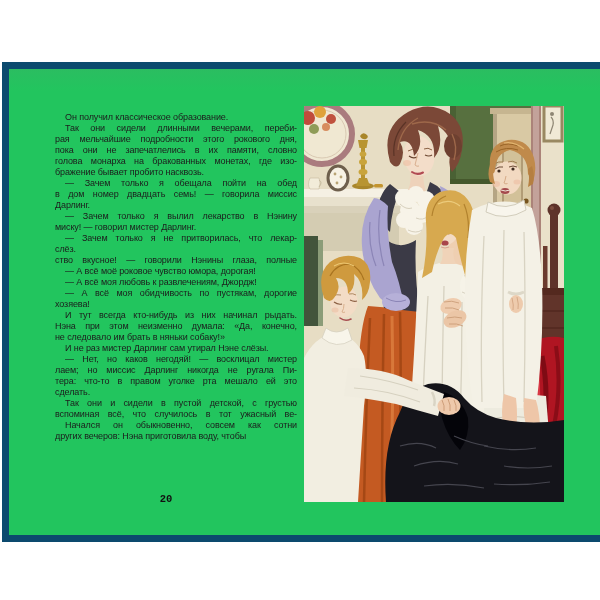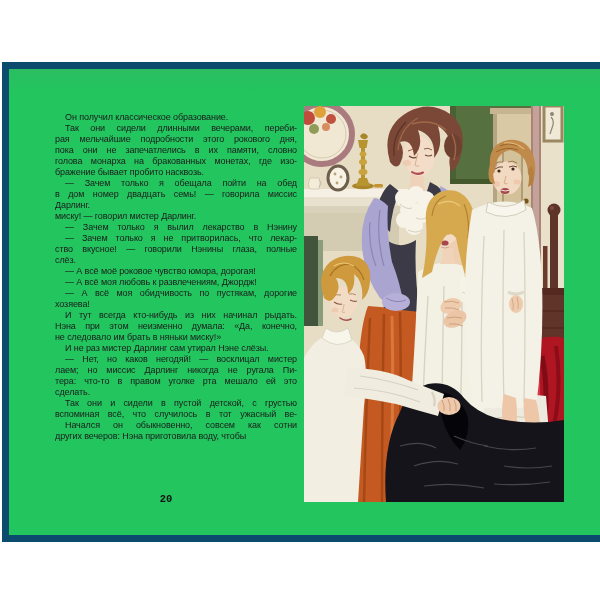--- a/index.html
+++ b/index.html
@@ -42,32 +42,32 @@
     <div class="text-block" id="text-block">
         <div class="line para-start para-end">Он получил классическое образование.</div>
         <div class="line para-start">Так они сидели длинными вечерами, переби-</div>
         <div class="line">рая мельчайшие подробности этого рокового дня,</div>
         <div class="line">пока они не запечатлелись в их памяти, словно</div>
         <div class="line">голова монарха на бракованных монетах, где изо-</div>
         <div class="line para-end">бражение бывает пробито насквозь.</div>
         <div class="line para-start">— Зачем только я обещала пойти на обед</div>
         <div class="line">в дом номер двадцать семь! — говорила миссис</div>
         <div class="line para-end">Дарлинг.</div>
+        <div class="line para-start">— Зачем только я вылил лекарство в Нэнину</div>
         <div class="line para-end">миску! — говорил мистер Дарлинг.</div>
-        <div class="line para-start">— Зачем только я вылил лекарство в Нэнину</div>
         <div class="line para-start">— Зачем только я не притворилась, что лекар-</div>
+        <div class="line para-end">слёз.</div>
         <div class="line">ство вкусное! — говорили Нэнины глаза, полные</div>
-        <div class="line para-end">слёз.</div>
         <div class="line para-start para-end">— А всё моё роковое чувство юмора, дорогая!</div>
         <div class="line para-start para-end">— А всё моя любовь к развлечениям, Джордж!</div>
         <div class="line para-start">— А всё моя обидчивость по пустякам, дорогие</div>
         <div class="line para-end">хозяева!</div>
         <div class="line para-start">И тут всегда кто-нибудь из них начинал рыдать.</div>
         <div class="line">Нэна при этом неизменно думала: «Да, конечно,</div>
-        <div class="line para-end">не следовало им брать в няньки миску!»</div>
+        <div class="line para-end">не следовало им брать в няньки собаку!»</div>
         <div class="line para-start para-end">И не раз мистер Дарлинг сам утирал Нэне слёзы.</div>
         <div class="line para-start">— Нет, но каков негодяй! — восклицал мистер</div>
         <div class="line">лаем; но миссис Дарлинг никогда не ругала Пи-</div>
         <div class="line">тера: что-то в правом уголке рта мешало ей это</div>
         <div class="line para-end">сделать.</div>
         <div class="line para-start">Так они и сидели в пустой детской, с грустью</div>
         <div class="line">вспоминая всё, что случилось в тот ужасный ве-</div>
         <div class="line para-start">Начался он обыкновенно, совсем как сотни</div>
         <div class="line para-end">других вечеров: Нэна приготовила воду, чтобы</div>
       </div>

